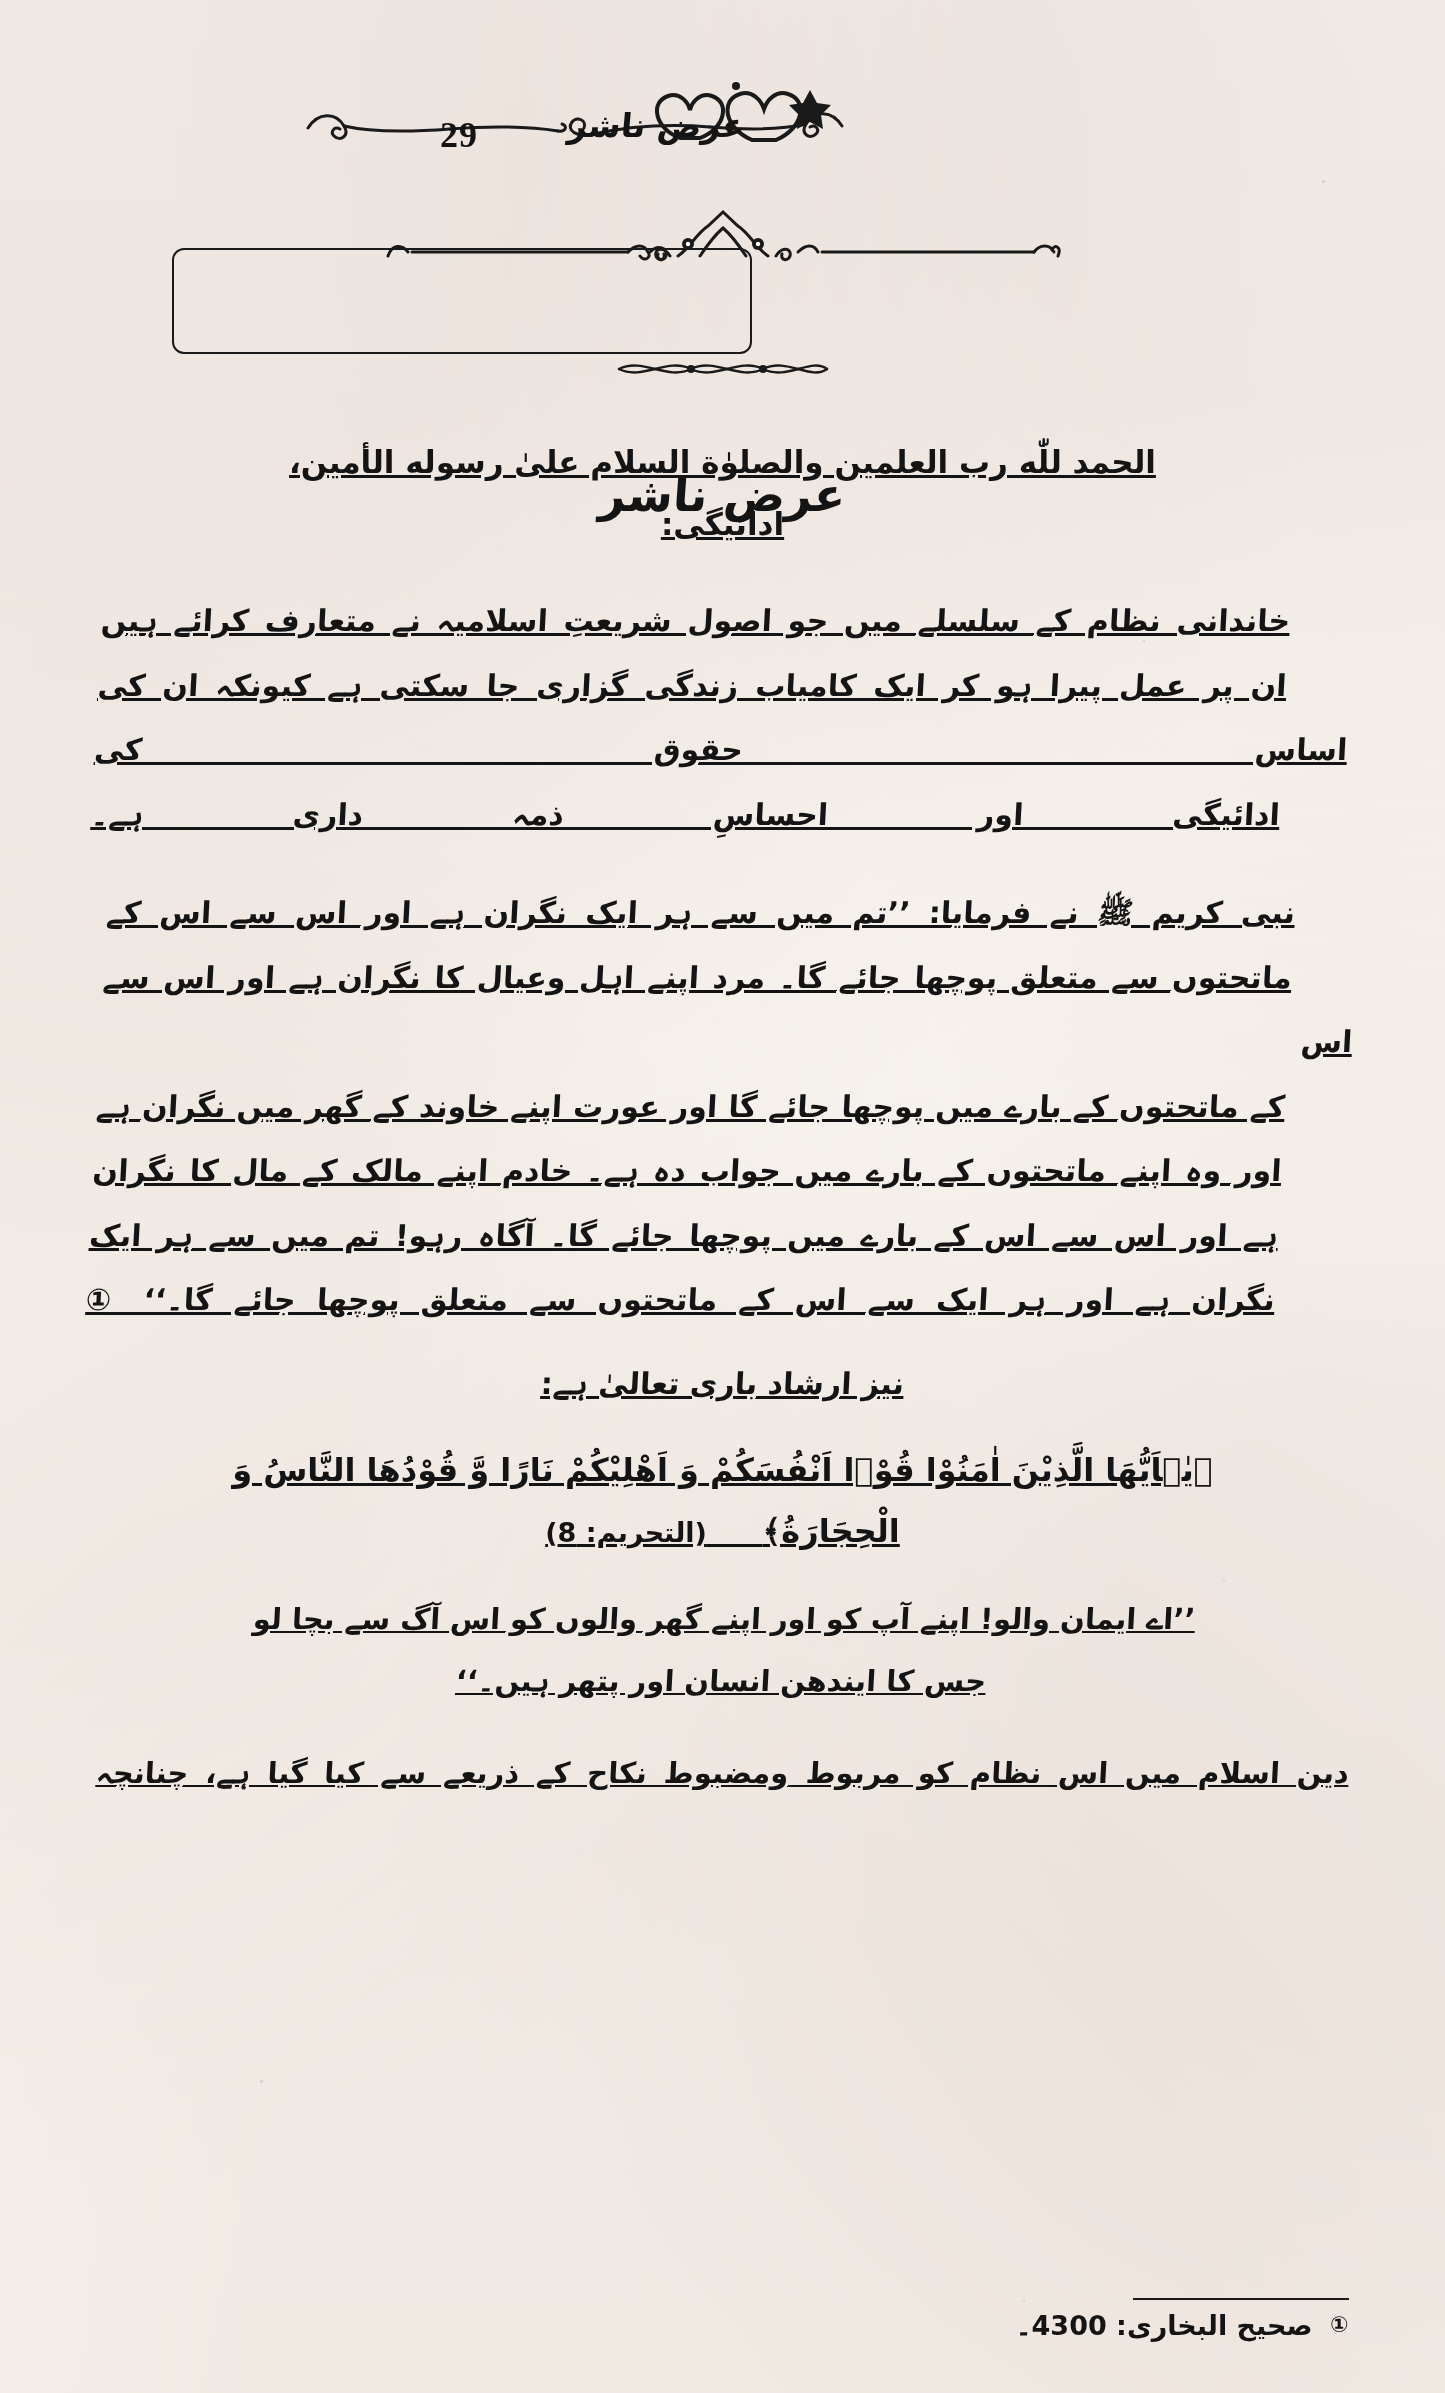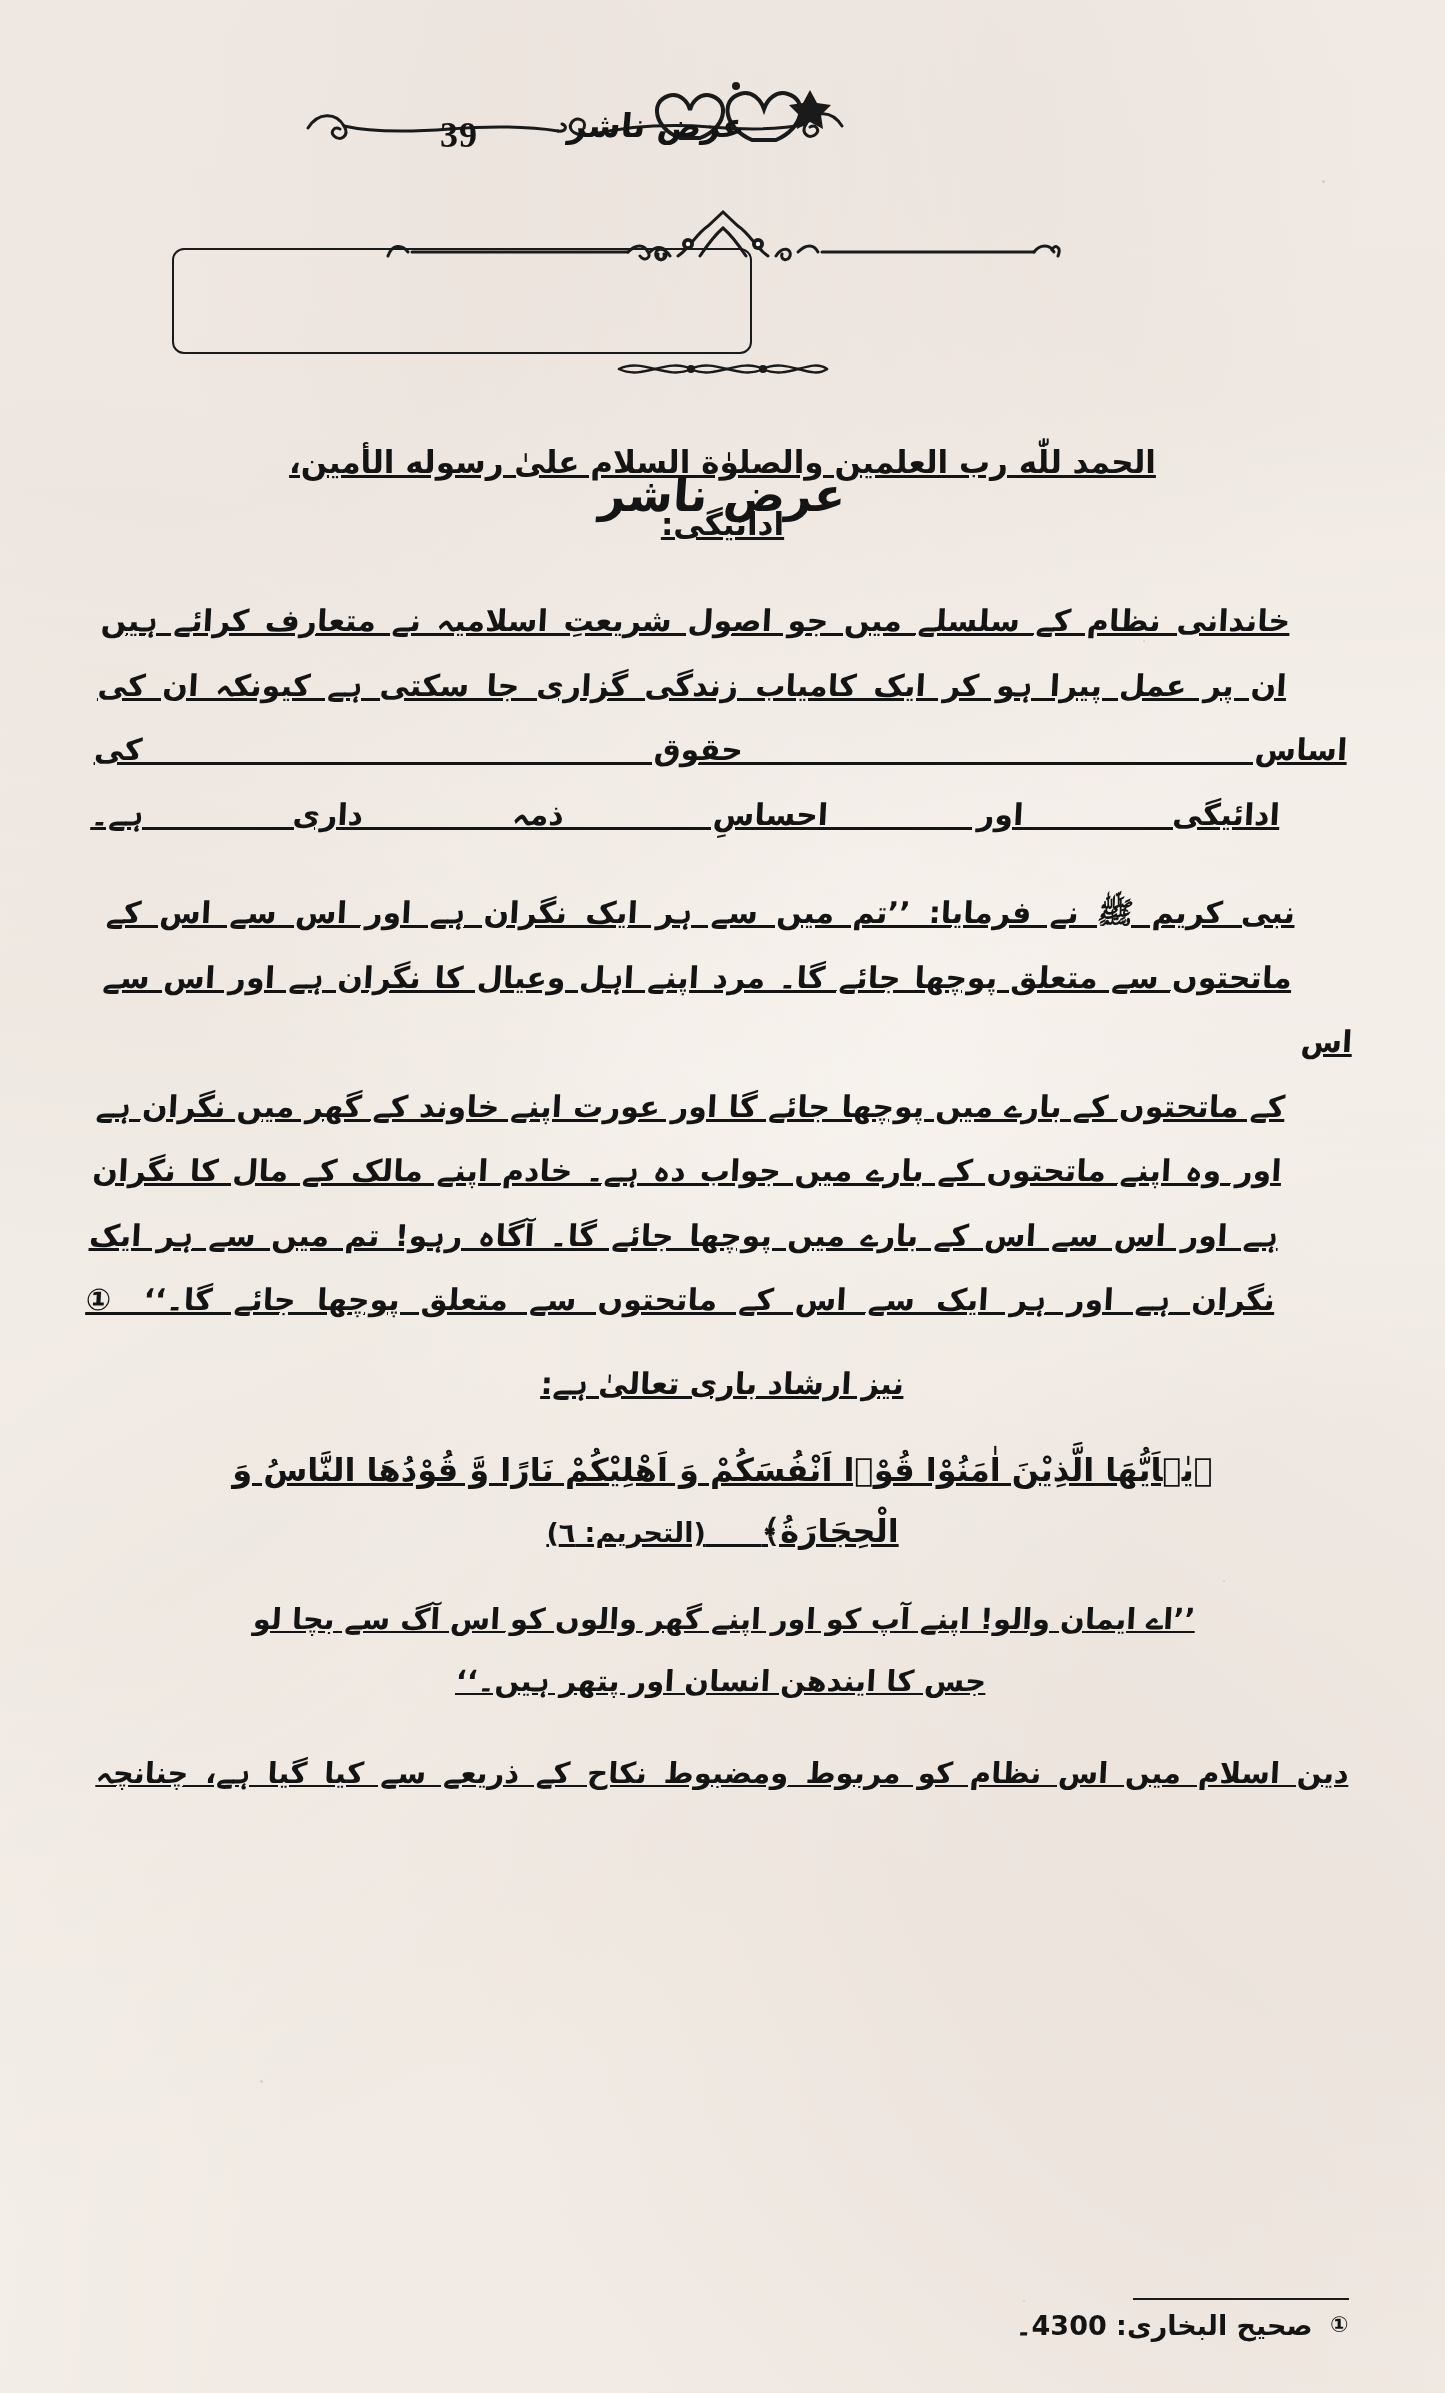--- a/index.html
+++ b/index.html
@@ -266,21 +266,21 @@
       <g fill="none" stroke="#1a1a1a" stroke-width="3" stroke-linecap="round">
         <path d="M282 44 C 272 28, 254 28, 246 42 C 240 52, 250 58, 256 52 C 260 48, 256 42, 250 45"></path>
         <path d="M246 42 C 220 48, 186 48, 150 45"></path>
         <path d="M150 45 C 112 42, 70 44, 34 52"></path>
         <path d="M34 52 C 16 56, 6 48, 12 40 C 17 34, 27 38, 24 46"></path>
       </g>
     </svg>
 
     <span class="hdr-title">عرض ناشر</span>
 
-    <span class="hdr-pageno">39</span>
+    <span class="hdr-pageno">29</span>
   </div>
 
   <div class="titlebox-wrap">
 
     <div class="crest">
       <svg width="690" height="66" viewBox="0 0 690 66">
         <g fill="none" stroke="#1a1a1a" stroke-width="3" stroke-linecap="round">
 
           <path d="M10 56 C 14 44, 24 44, 30 52"></path>
           <path d="M34 52 L 250 52"></path>
@@ -344,21 +344,21 @@
       <span class="line">نگران ہے اور ہر ایک سے اس کے ماتحتوں سے متعلق پوچھا جائے گا۔‘‘ ①</span>
     </p>
 
     <p class="short-line">نیز ارشاد باری تعالیٰ ہے:</p>
 
     <p class="quran">
       <span class="ln">﴿يٰۤاَيُّهَا الَّذِيْنَ اٰمَنُوْا قُوْۤا اَنْفُسَكُمْ وَ اَهْلِيْكُمْ نَارًا وَّ قُوْدُهَا النَّاسُ وَ</span>
       <span class="ln">
         <span>الْحِجَارَةُ﴾</span>
         &nbsp;&nbsp;&nbsp;
-        <span class="ref">(التحريم: ٦)</span>
+        <span class="ref">(التحريم: 8)</span>
       </span>
     </p>
 
     <p class="translation">
       <span class="ln">’’اے ایمان والو! اپنے آپ کو اور اپنے گھر والوں کو اس آگ سے بچا لو</span>
       <span class="ln">جس کا ایندھن انسان اور پتھر ہیں۔‘‘</span>
     </p>
 
     <p class="tail-line">دین اسلام میں اس نظام کو مربوط ومضبوط نکاح کے ذریعے سے کیا گیا ہے، چنانچہ</p>
   </div>

